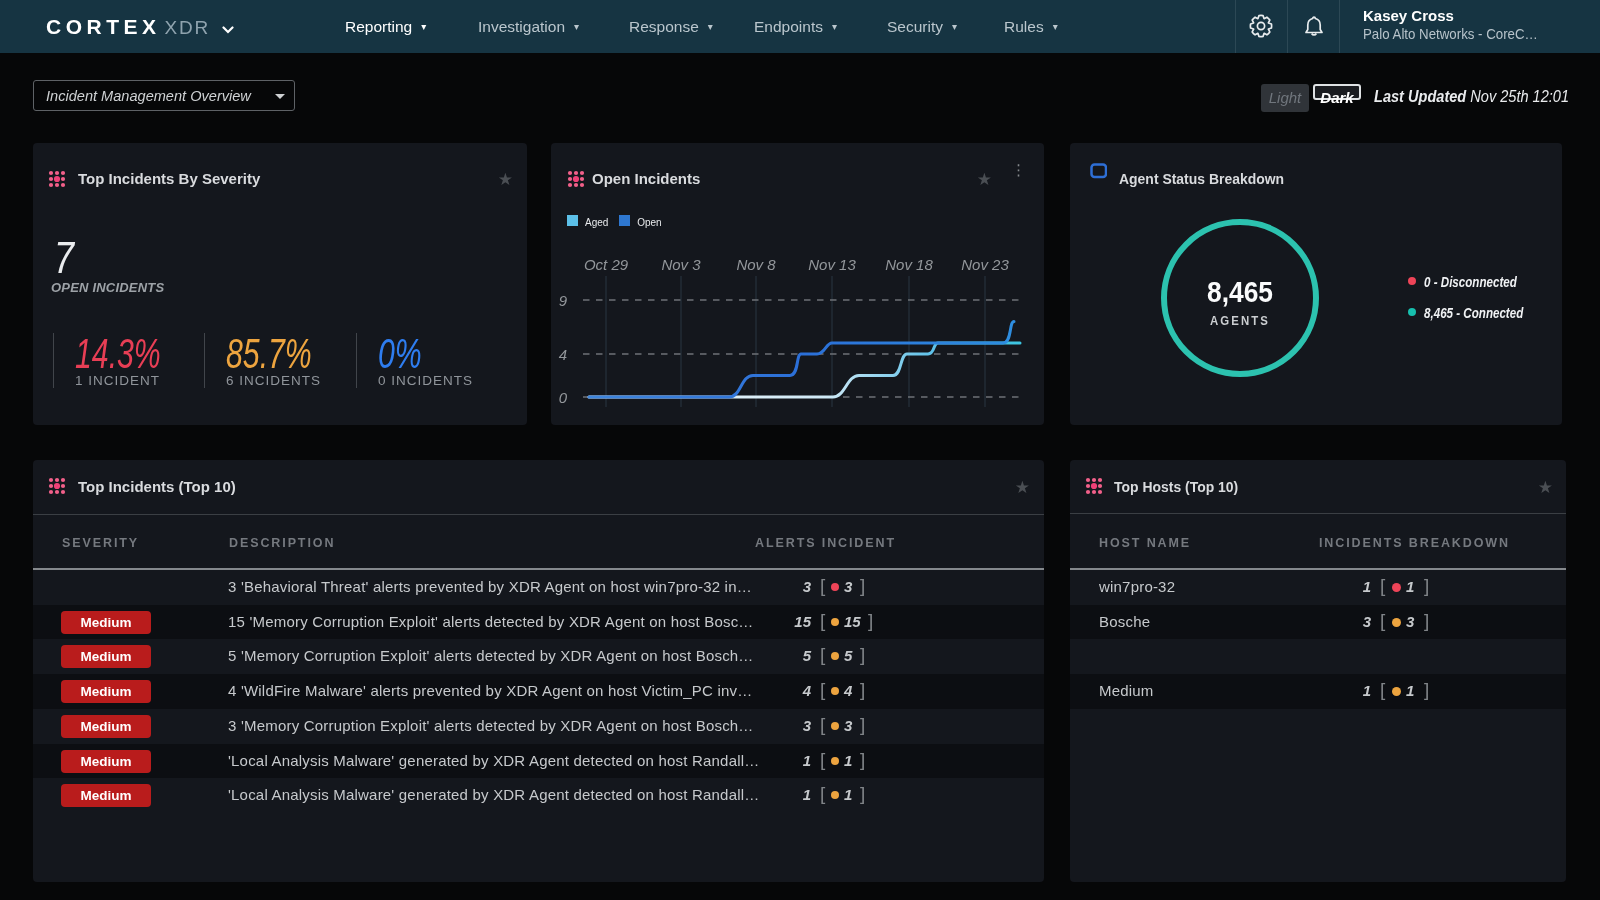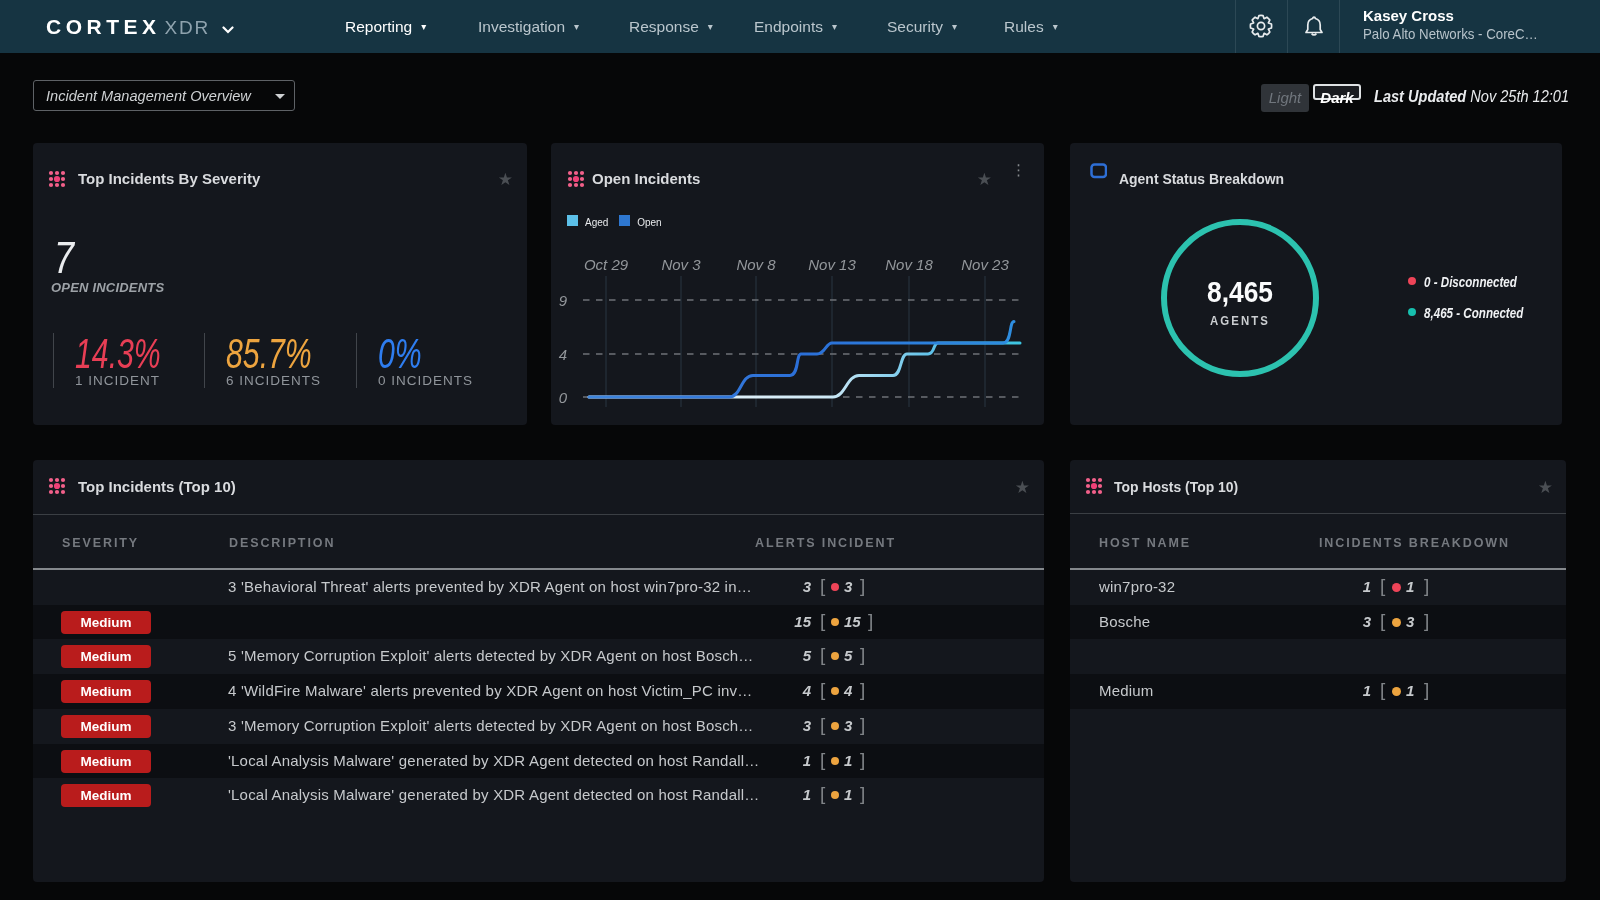--- a/index.html
+++ b/index.html
@@ -217,20 +217,21 @@
   <div class="badge high" style="top:6px;">High</div>
   <div class="rowdesc" style="top:8px;">3 'Behavioral Threat' alerts prevented by XDR Agent on host win7pro-32 in…</div>
   <div class="brk" style="left:700px;top:8px;width:78px;text-align:right;">3</div>
   <span class="brkt" style="position:absolute;left:787px;top:5px;">[</span>
   <span style="position:absolute;left:798px;top:13px;width:8px;height:8px;border-radius:50%;background:#ee4458;"></span>
   <div class="brk" style="left:811px;top:8px;">3</div>
   <span class="brkt" style="position:absolute;left:827px;top:5px;">]</span>
 </div>
 <div style="position:absolute;left:0;top:34.7px;width:1011px;height:34.7px;background:#0c0e12;">
   <div class="badge med" style="top:6px;">Medium</div>
+  <div class="rowdesc" style="top:8px;">15 'Memory Corruption Exploit' alerts detected by XDR Agent on host Bosc…</div>
   <div class="brk" style="left:700px;top:8px;width:78px;text-align:right;">15</div>
   <span class="brkt" style="position:absolute;left:787px;top:5px;">[</span>
   <span style="position:absolute;left:798px;top:13px;width:8px;height:8px;border-radius:50%;background:#eda43f;"></span>
   <div class="brk" style="left:811px;top:8px;">15</div>
   <span class="brkt" style="position:absolute;left:835px;top:5px;">]</span>
 </div>
 <div style="position:absolute;left:0;top:69.4px;width:1011px;height:34.7px;">
   <div class="badge med" style="top:6px;">Medium</div>
   <div class="rowdesc" style="top:8px;">5 'Memory Corruption Exploit' alerts detected by XDR Agent on host Bosch…</div>
   <div class="brk" style="left:700px;top:8px;width:78px;text-align:right;">5</div>

